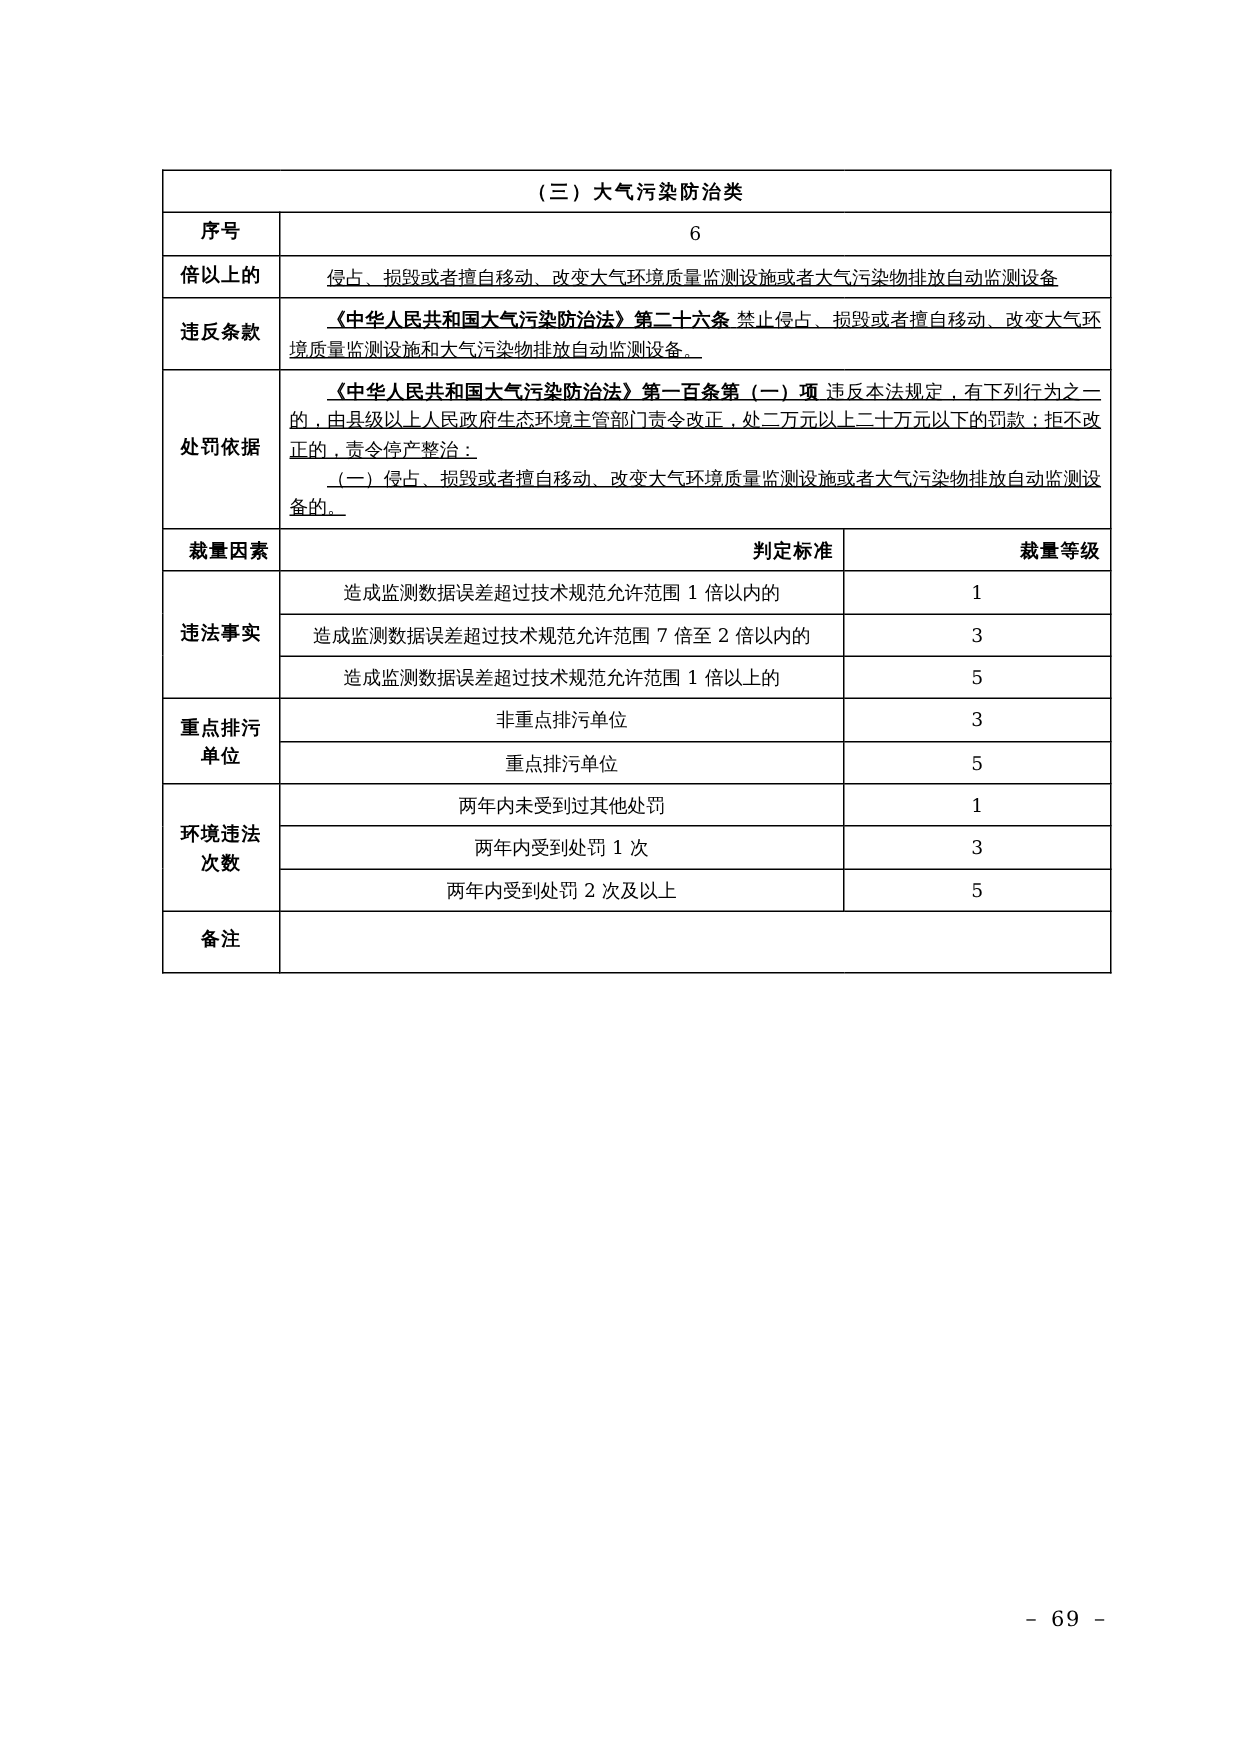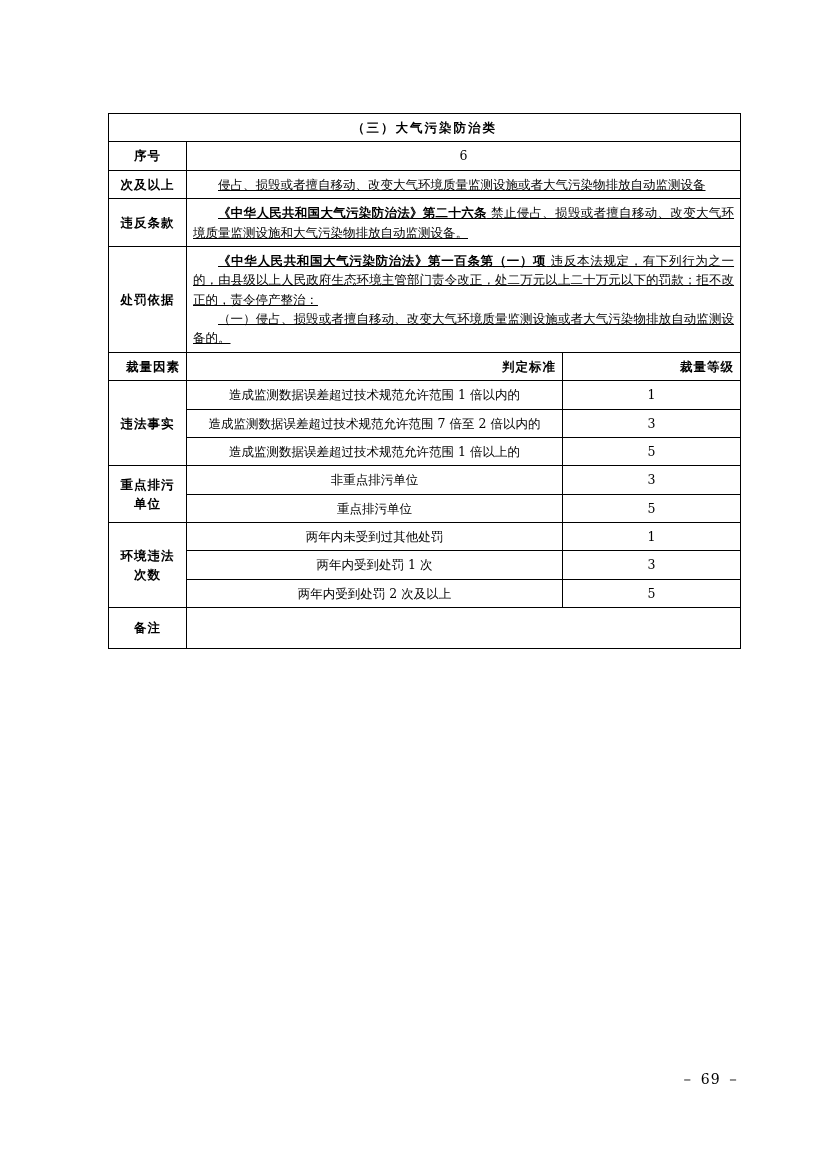--- a/index.html
+++ b/index.html
@@ -43,20 +43,21 @@
     letter-spacing: 2px;
     padding: 11px 0 11px 0;
     font-family: "DejaVu Serif", "Liberation Serif", serif;
   }
   .label-cell {
     text-align: center;
     font-weight: bold;
     width: 78px;
     font-size: 13px;
     letter-spacing: 1px;
+    font-family: Liberation Mono, monospace;
   }
   .label-cell-2line {
     text-align: center;
     font-weight: bold;
     font-size: 13px;
     letter-spacing: 1px;
     line-height: 2.1;
   }
   .value-center {
     text-align: center;
@@ -118,21 +119,21 @@
     </colgroup>
     <tbody>
       <tr>
         <td class="title-cell" colspan="3">（三）大气污染防治类</td>
       </tr>
       <tr>
         <td class="label-cell">序号</td>
         <td class="value-center" colspan="2">6</td>
       </tr>
       <tr>
-        <td class="label-cell">次及以上</td>
+        <td class="label-cell">倍以上的</td>
         <td class="value-just" colspan="2">
           <p class="indent">侵占、损毁或者擅自移动、改变大气环境质量监测设施或者大气污染物排放自动监测设备</p>
         </td>
       </tr>
       <tr>
         <td class="label-cell">违反条款</td>
         <td class="value-just" colspan="2">
           <p class="indent"><span class="bold-law">《中华人民共和国大气污染防治法》第二十六条</span> <span>禁止侵占、损毁或者擅自移动、改变大气环境质量监测设施和大气污染物排放自动监测设备。</span></p>
         </td>
       </tr>

